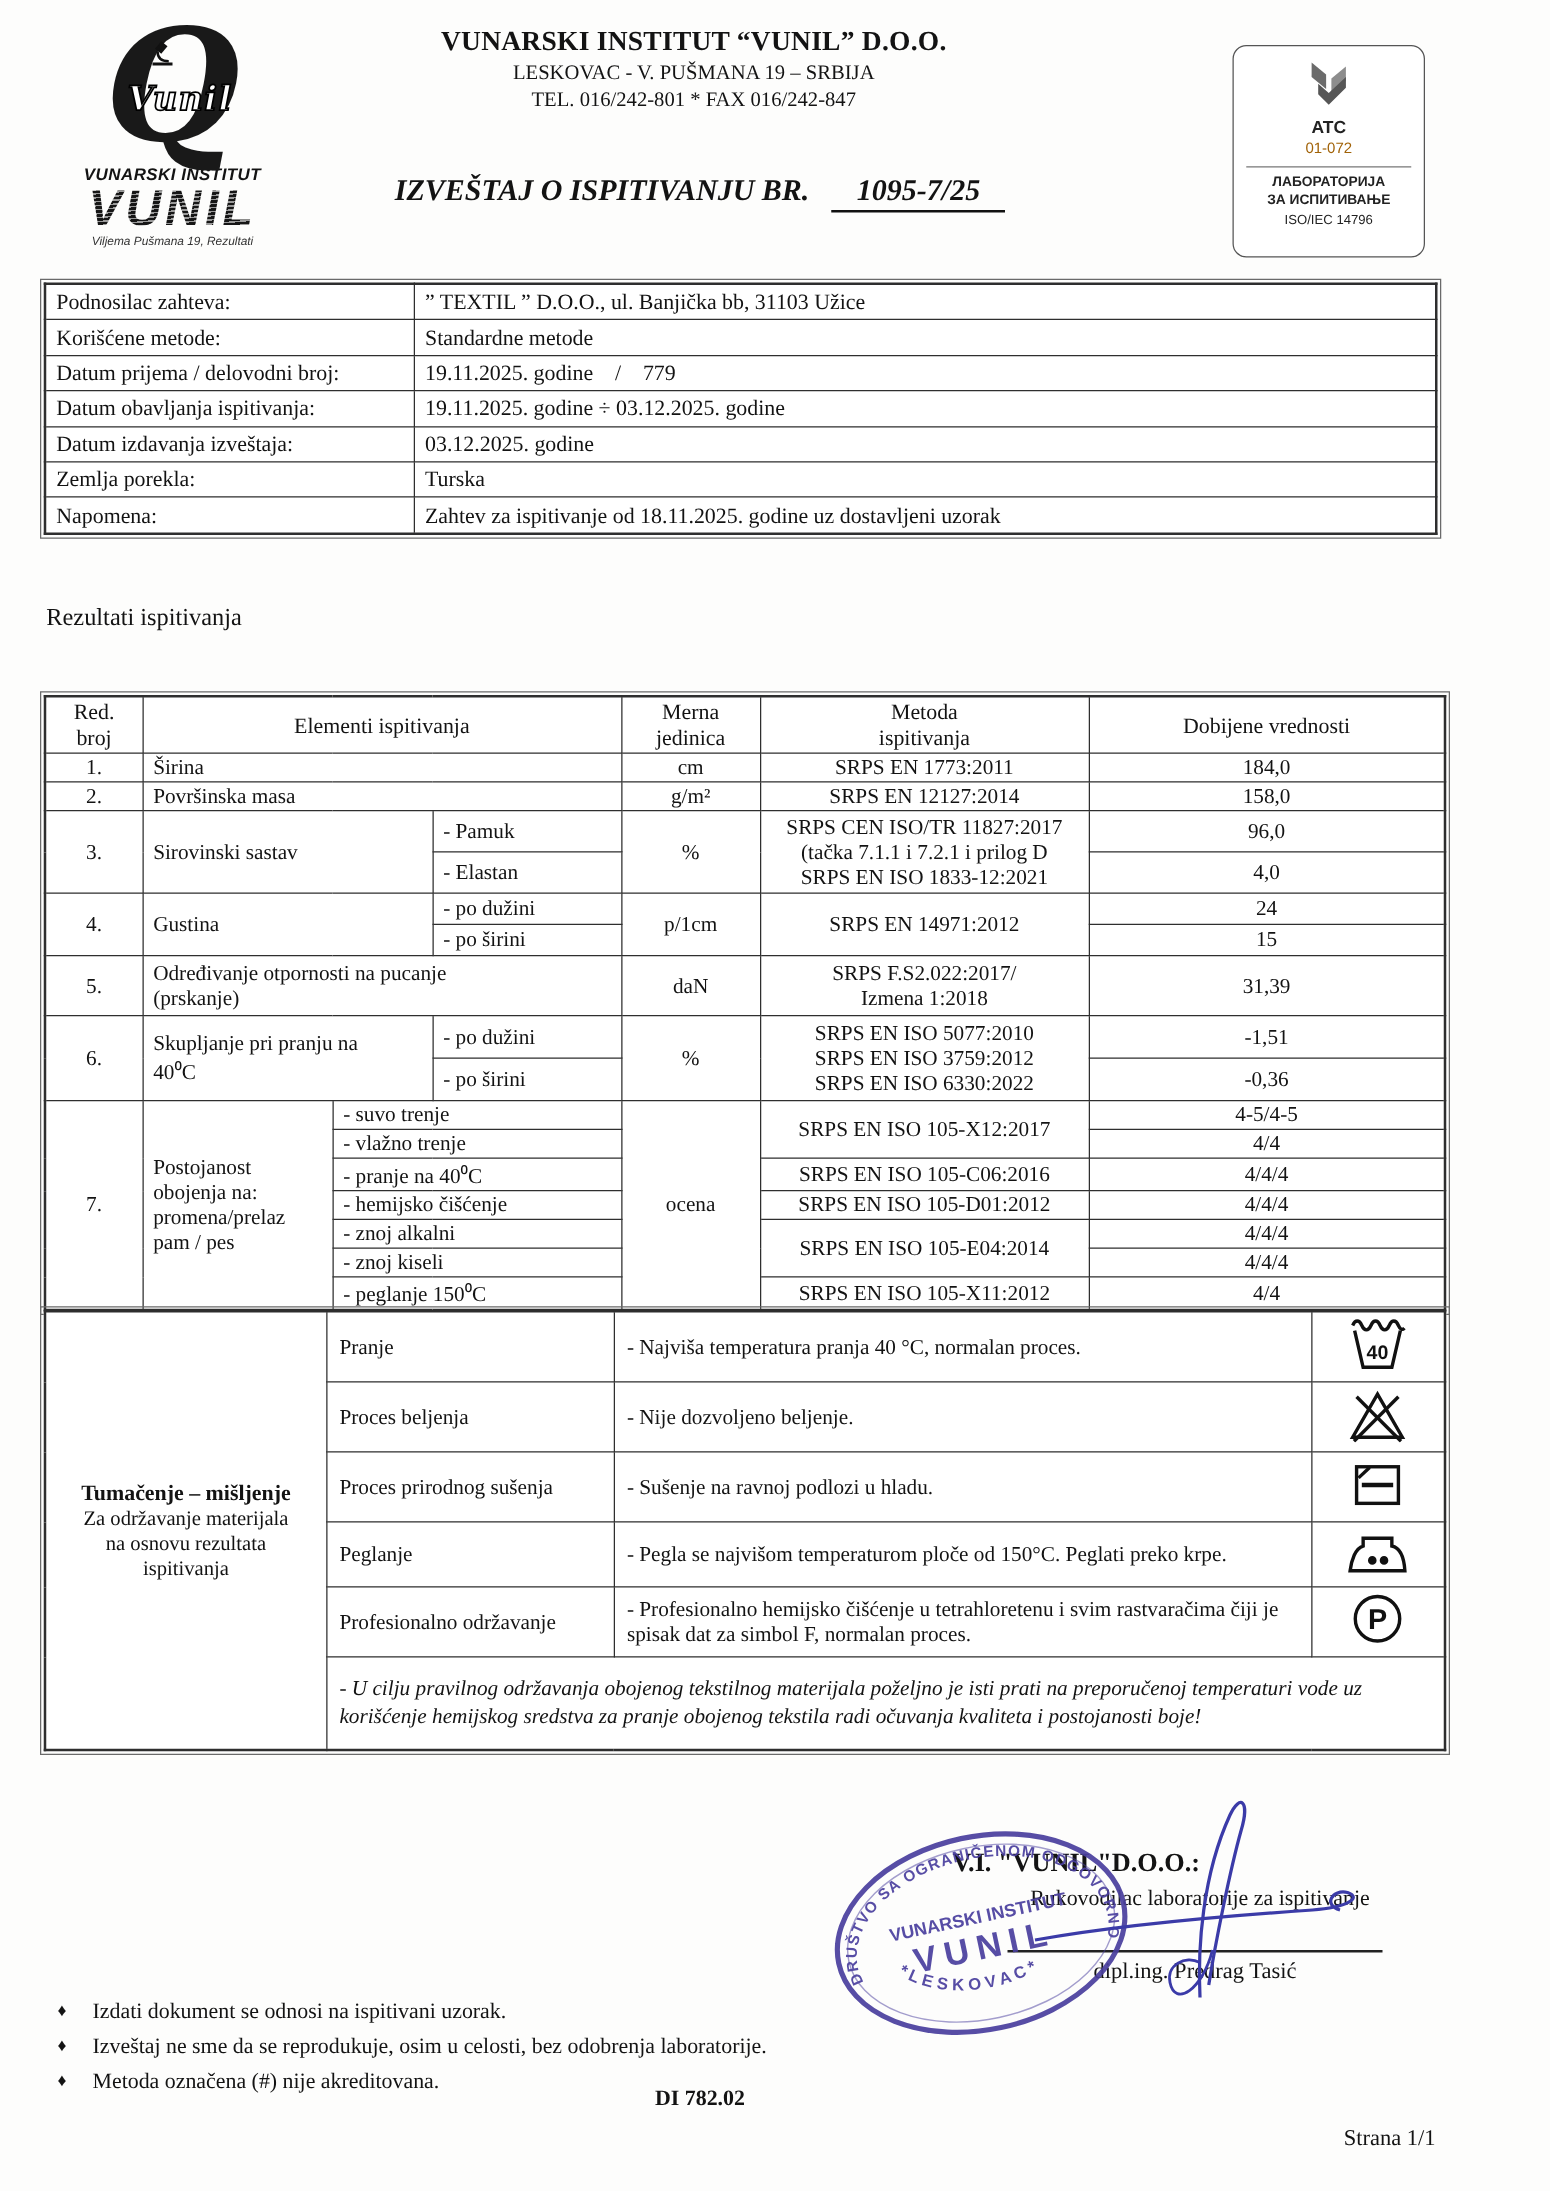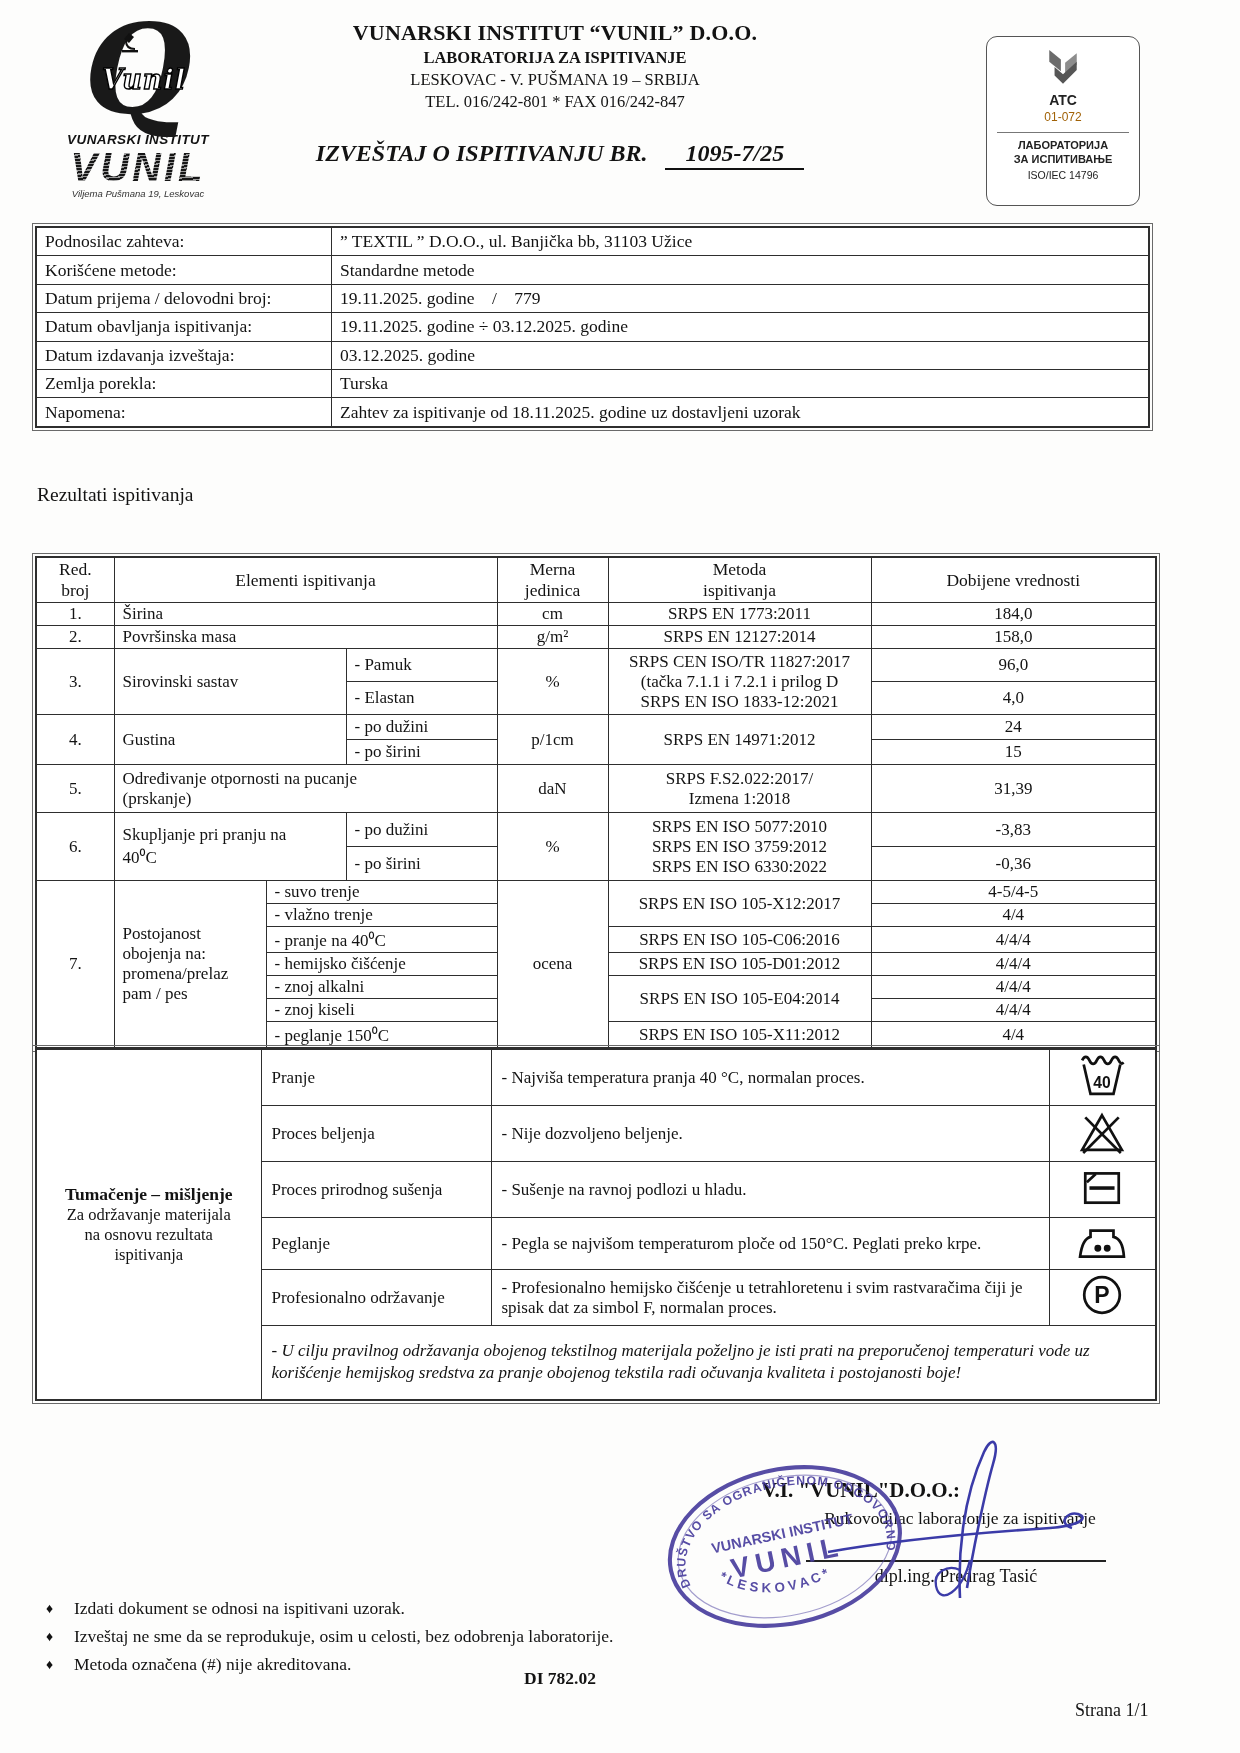--- a/index.html
+++ b/index.html
@@ -80,26 +80,25 @@
     <span class="q-char">Q</span>
     <svg class="q-scope" width="20" height="22" viewBox="0 0 20 22">
       <path d="M9 1 L14 5 L9 11 L4 7 Z" fill="#111"></path>
       <path d="M6 9 C6 15 10 17 15 17" stroke="#111" stroke-width="2" fill="none"></path>
       <rect x="2" y="18" width="16" height="2.4" fill="#111"></rect>
     </svg>
     <span class="q-text">Vunil</span>
   </div>
   <div class="vi-line">VUNARSKI INSTITUT</div>
   <div class="vunil-brand">VUNIL</div>
-  <div class="logo-addr">Viljema Pušmana 19, Leskovac</div>
+  <div class="logo-addr">Viljema Pušmana 19, Rezultati</div>
 </div>
 
 <div class="center-block">
   <div class="company-line">VUNARSKI INSTITUT “VUNIL” D.O.O.</div>
-  <div class="lab-line">LABORATORIJA ZA ISPITIVANJE</div>
   <div class="addr-line">LESKOVAC - V. PUŠMANA 19 – SRBIJA</div>
   <div class="tel-line">TEL. 016/242-801 * FAX 016/242-847</div>
 </div>
 
 <div class="report-title">
   <span>IZVEŠTAJ O ISPITIVANJU BR.</span><span class="report-num">1095-7/25</span>
 </div>
 
 <div class="badge">
   <svg width="44" height="38" viewBox="0 0 40 36">
@@ -222,21 +221,21 @@
   </tr>
   <tr style="height:34px">
     <td class="c-center" rowspan="2">6.</td>
     <td colspan="2" rowspan="2" class="pre">Skupljanje pri pranju na
 40⁰C</td>
     <td>- po dužini</td>
     <td class="c-center" rowspan="2">%</td>
     <td class="c-center pre" rowspan="2">SRPS EN ISO 5077:2010
 SRPS EN ISO 3759:2012
 SRPS EN ISO 6330:2022</td>
-    <td class="val">-3,83</td>
+    <td class="val">-1,51</td>
   </tr>
   <tr style="height:34px">
     <td>- po širini</td>
     <td class="val">-0,36</td>
   </tr>
   <tr style="height:22px">
     <td class="c-center" rowspan="7">7.</td>
     <td rowspan="7" class="pre">Postojanost
 obojenja na:
 promena/prelaz

